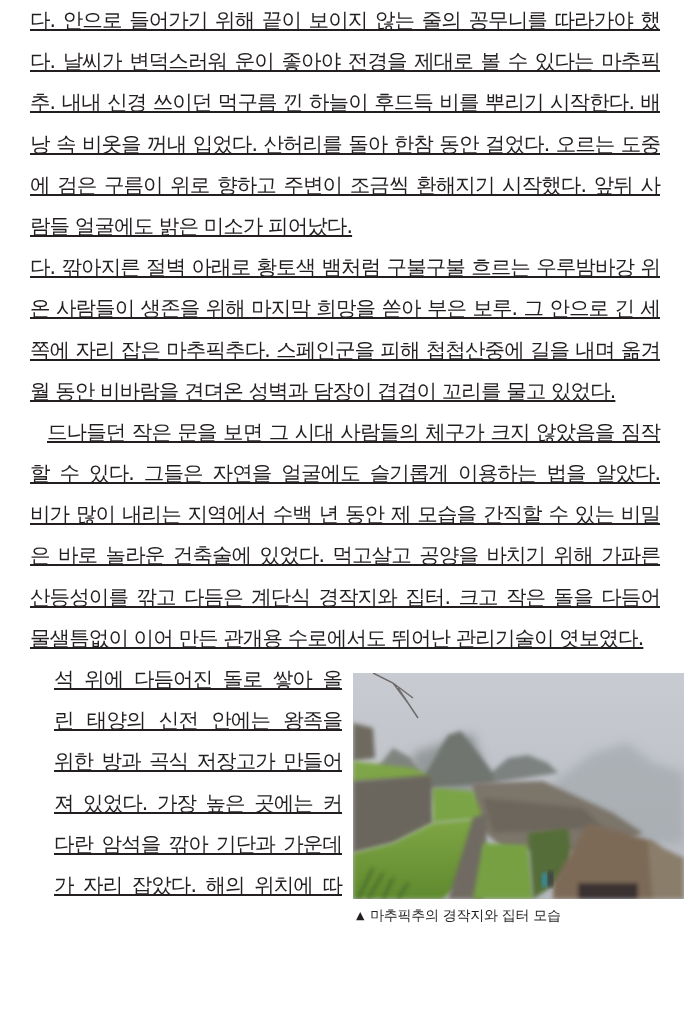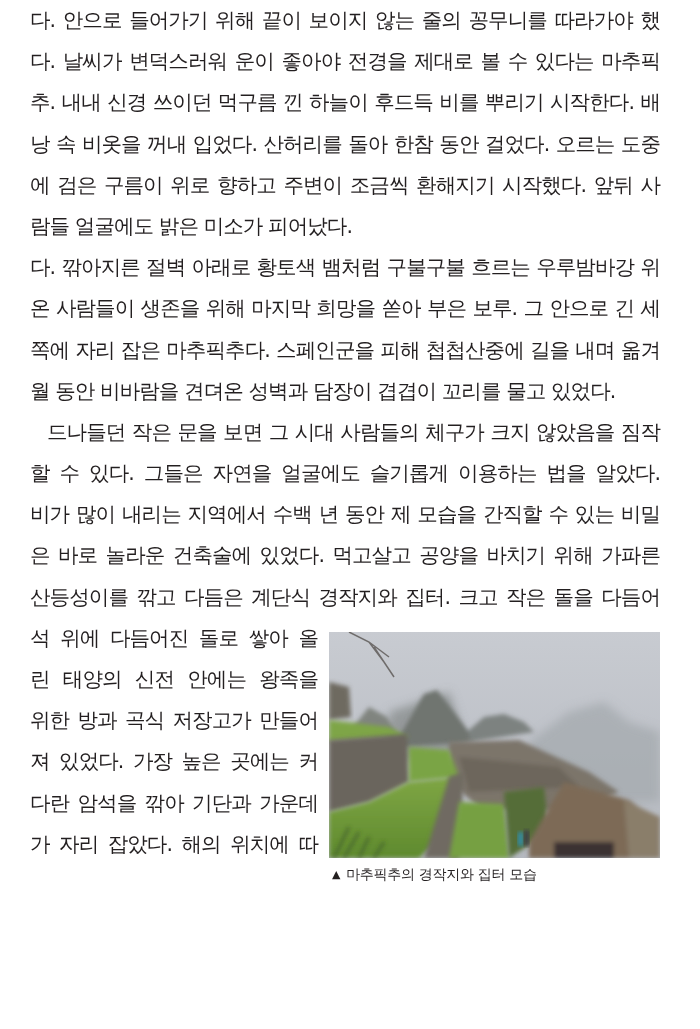--- a/index.html
+++ b/index.html
@@ -22,25 +22,26 @@
       width: 630px;
     }
     .line {
       height: 41.2px;
       line-height: 41.2px;
       font-size: 20.5px;
       white-space: nowrap;
       letter-spacing: -0.9px;
       text-align: justify;
       text-align-last: justify;
+      text-decoration: underline;
     }
     .line.indent { padding-left: 17px; }
     .line.last { text-align-last: left; }
     .line.short { width: 288px; }
-    .wrap-block { position: relative; }
+    .wrap-block { position: relative; margin-left: 24px; }
     .figure {
       position: absolute;
       left: 299px;
       top: 14px;
       width: 331px;
       height: 226px;
       overflow: hidden;
       background: #c9ccd2;
     }
     .figure svg { display: block; width: 100%; height: 100%; }
@@ -76,20 +77,21 @@
     <div class="line">쪽에 자리 잡은 마추픽추다. 스페인군을 피해 첩첩산중에 길을 내며 옮겨</div>
     <div class="line last">월 동안 비바람을 견뎌온 성벽과 담장이 겹겹이 꼬리를 물고 있었다.</div>
   </div>
 
   <div class="paragraph">
     <div class="line indent">드나들던 작은 문을 보면 그 시대 사람들의 체구가 크지 않았음을 짐작</div>
     <div class="line">할 수 있다. 그들은 자연을 얼굴에도 슬기롭게 이용하는 법을 알았다.</div>
     <div class="line">비가 많이 내리는 지역에서 수백 년 동안 제 모습을 간직할 수 있는 비밀</div>
     <div class="line">은 바로 놀라운 건축술에 있었다. 먹고살고 공양을 바치기 위해 가파른</div>
     <div class="line">산등성이를 깎고 다듬은 계단식 경작지와 집터. 크고 작은 돌을 다듬어</div>
+    <div class="line last">물샐틈없이 이어 만든 관개용 수로에서도 뛰어난 관리기술이 엿보였다.</div>
   </div>
 
   <div class="paragraph">
     <div class="wrap-block">
       <div class="line short">석 위에 다듬어진 돌로 쌓아 올</div>
       <div class="line short">린 태양의 신전 안에는 왕족을</div>
       <div class="line short">위한 방과 곡식 저장고가 만들어</div>
       <div class="line short">져 있었다. 가장 높은 곳에는 커</div>
       <div class="line short">다란 암석을 깎아 기단과 가운데</div>
       <div class="line short">가 자리 잡았다. 해의 위치에 따</div>

